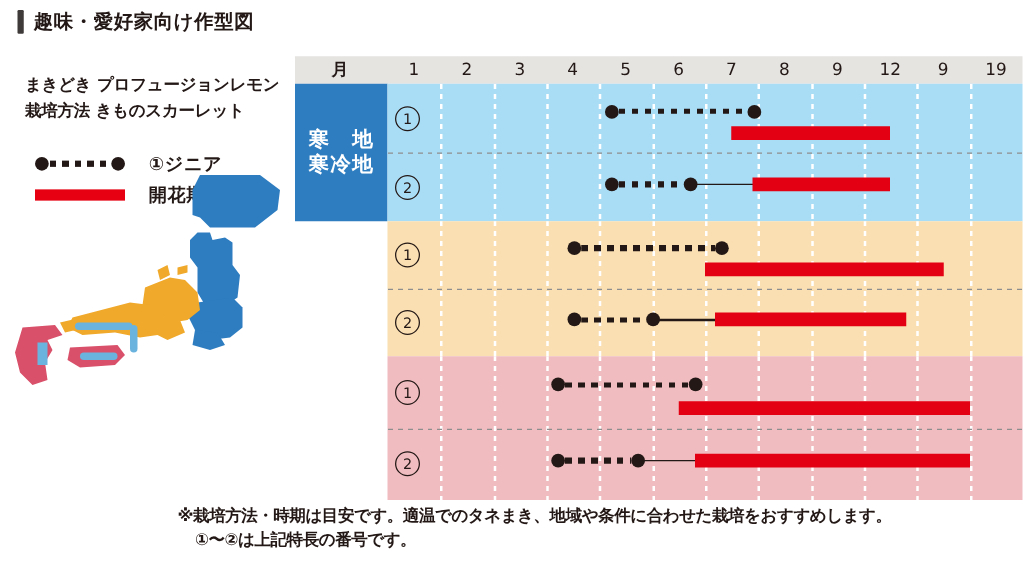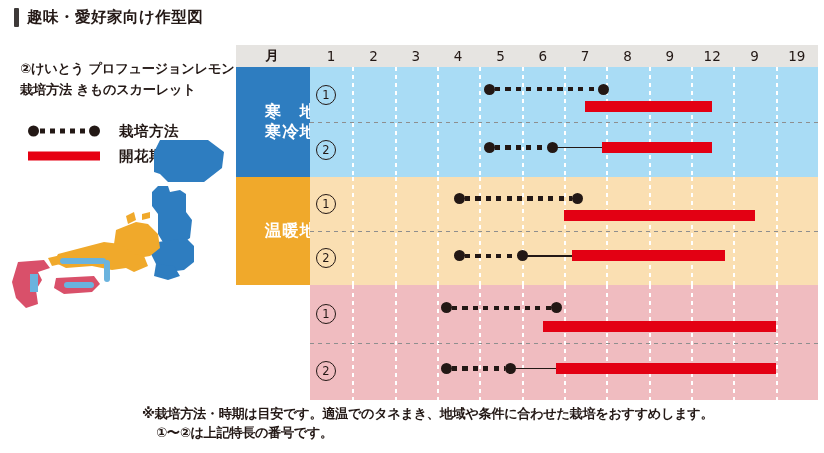--- a/index.html
+++ b/index.html
@@ -48,21 +48,21 @@
      font-size:13.5px;font-weight:700;color:#231815;letter-spacing:2px;}
   .head-nums{position:absolute;left:74px;top:0;right:0;height:22px;}
   .head-num{position:absolute;top:0;height:22px;display:flex;align-items:center;justify-content:center;
      font-size:13.5px;color:#231815;font-family:"DejaVu Sans",sans-serif;}
 
   .grid-body{position:absolute;left:0;top:22px;width:582px;height:333px;}
 
   .region{position:absolute;left:0;width:582px;}
   .region-label{position:absolute;left:0;top:0;width:74px;height:100%;
      display:flex;align-items:center;justify-content:center;
-     color:#ffffff;font-weight:700;font-size:16.5px;line-height:1.22;text-align:center;letter-spacing:1px;padding-left:18px;}
+     color:#ffffff;font-weight:700;font-size:16.5px;line-height:1.22;text-align:center;letter-spacing:1px;}
   .region-plot{position:absolute;left:74px;top:0;right:0;height:100%;}
 
   .reg-cold .region-label{background:#2e7dc0;}
   .reg-cold .region-plot{background:#a9dcf5;}
   .reg-mid  .region-label{background:#f0a92b;}
   .reg-mid  .region-plot{background:#fadfb2;}
   .reg-warm .region-label{background:#d9506a;}
   .reg-warm .region-plot{background:#f0bcc0;}
 
   .vgrid{position:absolute;top:0;bottom:0;width:2px;
@@ -95,33 +95,33 @@
 <body>
 
 <div id="page">
 
   <div class="title-row">
     <span class="title-bar"></span>
     <span class="title-text">趣味・愛好家向け作型図</span>
   </div>
 
   <div class="legend">
-    <div class="variety">②けいとう プロフュージョンレモン</div>
+    <div class="variety">まきどき プロフュージョンレモン</div>
     <div class="variety">栽培方法 きものスカーレット</div>
 
     <div class="key-block">
       <div class="key-row">
         <span class="key-sym">
           <span class="seed-sym">
             <span class="dot l"></span>
               <span class="dash"></span>
               <span class="dot r"></span>
           </span>
         </span>
-        <span class="key-label">栽培方法</span>
+        <span class="key-label">①ジニア</span>
       </div>
       <div class="key-row">
         <span class="key-sym">
           <span class="bloom-sym"></span>
         </span>
         <span class="key-label">開花期</span>
       </div>
     </div>
   </div>
 
@@ -206,21 +206,20 @@
                 <span class="dot l"></span>
                 <span class="dash"></span>
                 <span class="dot r"></span>
               </div>
               <div class="leadline" style="left: 246.067px; width: 55.0333px; top: 24.5px;"></div>
               <div class="bloombar" style="left: 292.1px; width: 110.067px; top: 19.8px;"></div>
             </div>
           </div>
         </div>
         <div class="region reg-mid" style="top: 110px; height: 108px;">
-          <div class="region-label">温暖地</div>
           <div class="region-plot">
             <div class="vgrid" style="left: 42.3333px;"></div>
             <div class="vgrid" style="left: 84.6667px;"></div>
             <div class="vgrid" style="left: 127px;"></div>
             <div class="vgrid" style="left: 169.333px;"></div>
             <div class="vgrid" style="left: 211.667px;"></div>
             <div class="vgrid" style="left: 254px;"></div>
             <div class="vgrid" style="left: 296.333px;"></div>
             <div class="vgrid" style="left: 338.667px;"></div>
             <div class="vgrid" style="left: 381px;"></div>

